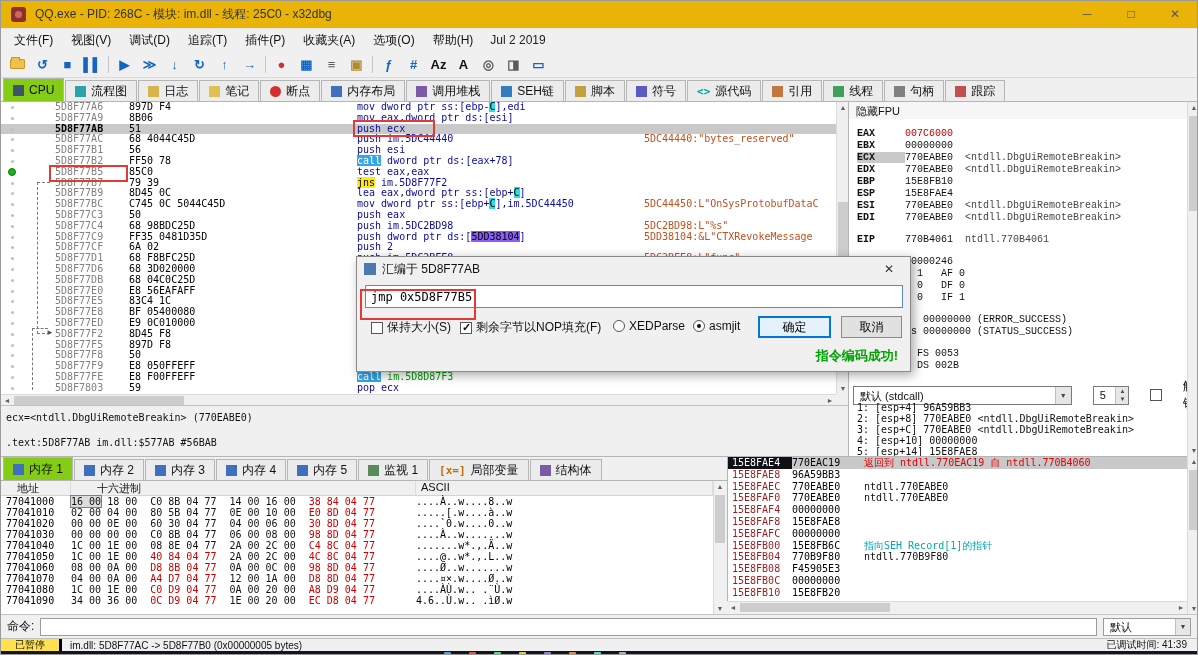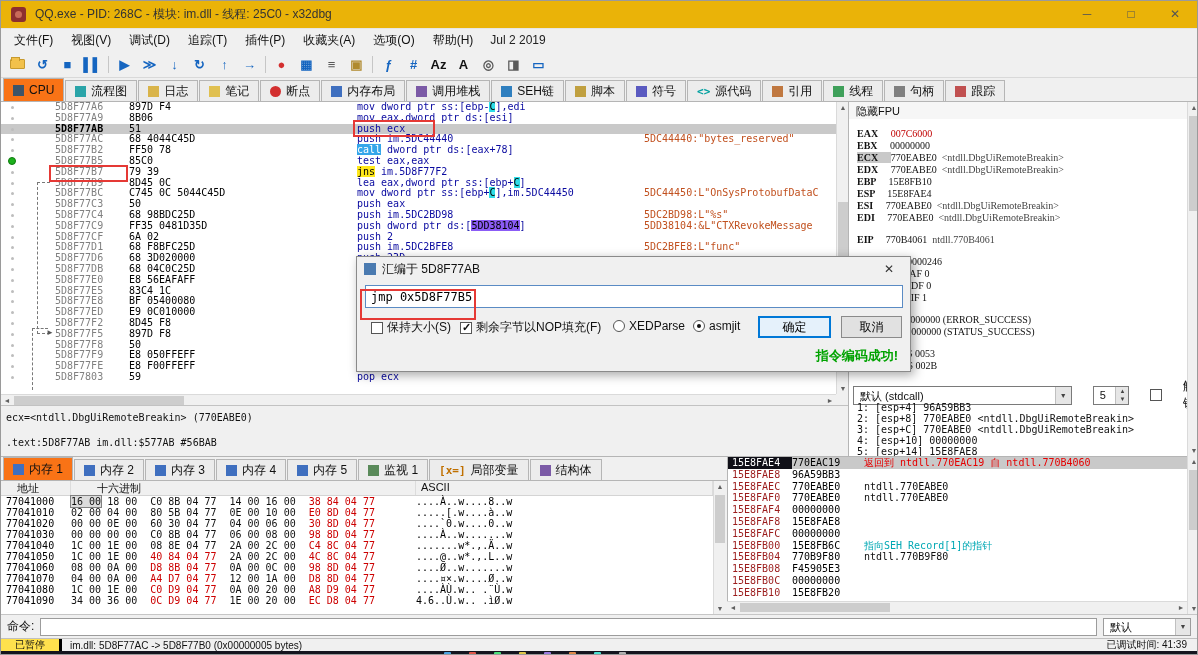--- a/index.html
+++ b/index.html
@@ -16,21 +16,21 @@
 .menubar{position:absolute;left:0;top:28px;width:100%;height:22px;background:#F0F0F0;display:flex;align-items:center;padding-left:4px}
 .menu-item{padding:3px 9px}
 .menu-date{margin-left:8px;color:#222}
 .toolbar{position:absolute;left:0;top:50px;width:100%;height:27px;background:#F0F0F0;display:flex;align-items:center;padding-left:4px;border-bottom:1px solid #d9d9d9}
 .tb-btn{width:25px;height:23px;border:none;background:transparent;display:flex;align-items:center;justify-content:center;font-size:13px;font-weight:bold}
 .tb-div{width:1px;height:17px;background:#c6c6c6;margin:0 3px}
 .folder-ic{width:15px;height:10px;background:#f2c14b;border:1px solid #c79a2e;border-radius:1px;position:relative}
 .folder-ic::before{content:"";position:absolute;left:0;top:-3px;width:7px;height:3px;background:#f2c14b;border:1px solid #c79a2e;border-bottom:none}
 .tabbar{position:absolute;left:0;top:77px;width:100%;height:24px;background:#F0F0F0;display:flex;align-items:flex-end;padding-left:2px;border-bottom:1px solid #b5b5b5}
 .tab{height:21px;display:flex;align-items:center;gap:5px;padding:0 9px;border:1px solid #b5b5b5;border-bottom:none;background:#ececec;margin-right:1px;white-space:nowrap}
-.tab.active{background:#f97316;height:23px}
+.tab.active{background:#84cc16;height:23px}
 .tab-ic{width:11px;height:11px;display:inline-block}
 .tab-ic.round{border-radius:50%}
 .tab-txtic{font-weight:bold;font-size:11px;font-family:"DejaVu Sans Mono",monospace}
 
 
 .disasm{position:absolute;left:0;top:101px;width:835px;height:292px;background:#fff;overflow:hidden}
 .drow{display:flex;height:10.8px;line-height:10.8px;font-size:10px;white-space:pre;font-family:"DejaVu Sans Mono",monospace}
 .drow.sel{background:#c9c9c9}
 .dg{width:50px;flex:none;position:relative}
 .dot{position:absolute;left:10px;top:4px;width:3px;height:3px;border-radius:50%;background:#bdbdbd}
@@ -56,21 +56,21 @@
 .vscroll{position:absolute;width:12px;background:#f0f0f0;border-left:1px solid #dadada}
 .vthumb{position:absolute;left:1px;width:10px;background:#cdcdcd}
 .hscroll{position:absolute;height:11px;background:#f0f0f0;border-top:1px solid #dadada}
 .hthumb{position:absolute;top:1px;height:9px;background:#cdcdcd}
 .sarr{position:absolute;color:#606060;font-size:7px;width:12px;height:11px;text-align:center;line-height:11px}
 
 
 .regs{position:absolute;left:847px;top:101px;width:339px;height:354px;background:#fff;border-left:1px solid #b5b5b5}
 .fpu-bar{height:17px;font-size:11px;padding:2px 0 0 7px;background:#f6f6f6}
 .rlines{position:absolute;left:0;top:26px;width:100%}
-.rline{height:12px;line-height:12px;font-size:10px;white-space:pre;padding-left:8px;font-family:Liberation Serif, serif}
+.rline{height:12px;line-height:12px;font-size:10px;white-space:pre;padding-left:8px;font-family:Liberation Mono, monospace}
 .rgap{height:10px}
 .rn{font-weight:bold}
 .rn.hl{background:#c9c9c9}
 .rv.red{color:#c00000}
 .rx{color:#444}
 .conv{position:absolute;left:4px;top:276px;display:flex;align-items:center;gap:21px}
 .combo{width:228px;height:19px;background:#fff;border:1px solid #7a7a7a;font-size:11px;position:relative;padding:2px 0 0 6px}
 .combo .arr{position:absolute;right:0;top:0;width:16px;height:17px;background:#e6e6e6;border-left:1px solid #c0c0c0;text-align:center;font-size:7px;line-height:17px;color:#444}
 .spin{width:38px;height:19px;border:1px solid #7a7a7a;background:#fff;position:relative;font-size:11px;padding:2px 0 0 6px}
 .spin .arrs{position:absolute;right:0;top:0;width:13px;height:17px;display:flex;flex-direction:column;background:#e6e6e6;border-left:1px solid #c0c0c0}
@@ -289,20 +289,21 @@
         <span class="tab-ic" style="background: rgb(192, 80, 80);"></span>
         <span class="tab-lbl">跟踪</span>
       </div>
     </div>
 
   <div class="disasm">
       <div class="drow"><span class="dg"><span class="dot"></span></span><span class="da">5D8F77A6</span><span class="db">897D F4</span><span class="di"><span>mov dword ptr ss:[ebp-</span><span class="seg-hc">C</span><span>],edi</span></span><span class="dc"></span></div>
       <div class="drow"><span class="dg"><span class="dot"></span></span><span class="da">5D8F77A9</span><span class="db">8B06</span><span class="di"><span>mov eax,dword ptr ds:[esi]</span></span><span class="dc"></span></div>
       <div class="drow sel"><span class="dg"><span class="dot"></span></span><span class="da">5D8F77AB</span><span class="db">51</span><span class="di"><span>push ecx</span></span><span class="dc"></span></div>
       <div class="drow"><span class="dg"><span class="dot"></span></span><span class="da">5D8F77AC</span><span class="db">68 4044C45D</span><span class="di"><span>push im.5DC44440</span></span><span class="dc">5DC44440:"bytes_reserved"</span></div>
+      <div class="drow"><span class="dg"><span class="dot"></span></span><span class="da">5D8F77B1</span><span class="db">56</span><span class="di"><span>push esi</span></span><span class="dc"></span></div>
       <div class="drow"><span class="dg"><span class="dot"></span></span><span class="da">5D8F77B2</span><span class="db">FF50 78</span><span class="di"><span class="seg-call">call</span><span> dword ptr ds:[eax+78]</span></span><span class="dc"></span></div>
       <div class="drow"><span class="dg"><span class="dot bp"></span></span><span class="da">5D8F77B5</span><span class="db">85C0</span><span class="di"><span>test eax,eax</span></span><span class="dc"></span></div>
       <div class="drow"><span class="dg"><span class="dot"></span></span><span class="da">5D8F77B7</span><span class="db">79 39</span><span class="di"><span class="seg-jmp">jns</span><span> im.5D8F77F2</span></span><span class="dc"></span></div>
       <div class="drow"><span class="dg"><span class="dot"></span></span><span class="da">5D8F77B9</span><span class="db">8D45 0C</span><span class="di"><span>lea eax,dword ptr ss:[ebp+</span><span class="seg-hc">C</span><span>]</span></span><span class="dc"></span></div>
       <div class="drow"><span class="dg"><span class="dot"></span></span><span class="da">5D8F77BC</span><span class="db">C745 0C 5044C45D</span><span class="di"><span>mov dword ptr ss:[ebp+</span><span class="seg-hc">C</span><span>],im.5DC44450</span></span><span class="dc">5DC44450:L"OnSysProtobufDataC</span></div>
       <div class="drow"><span class="dg"><span class="dot"></span></span><span class="da">5D8F77C3</span><span class="db">50</span><span class="di"><span>push eax</span></span><span class="dc"></span></div>
       <div class="drow"><span class="dg"><span class="dot"></span></span><span class="da">5D8F77C4</span><span class="db">68 98BDC25D</span><span class="di"><span>push im.5DC2BD98</span></span><span class="dc">5DC2BD98:L"%s"</span></div>
       <div class="drow"><span class="dg"><span class="dot"></span></span><span class="da">5D8F77C9</span><span class="db">FF35 0481D35D</span><span class="di"><span>push dword ptr ds:[</span><span class="seg-hy">5DD38104</span><span>]</span></span><span class="dc">5DD38104:&amp;L"CTXRevokeMessage</span></div>
       <div class="drow"><span class="dg"><span class="dot"></span></span><span class="da">5D8F77CF</span><span class="db">6A 02</span><span class="di"><span>push 2</span></span><span class="dc"></span></div>
       <div class="drow"><span class="dg"><span class="dot"></span></span><span class="da">5D8F77D1</span><span class="db">68 F8BFC25D</span><span class="di"><span>push im.5DC2BFE8</span></span><span class="dc">5DC2BFE8:L"func"</span></div>

